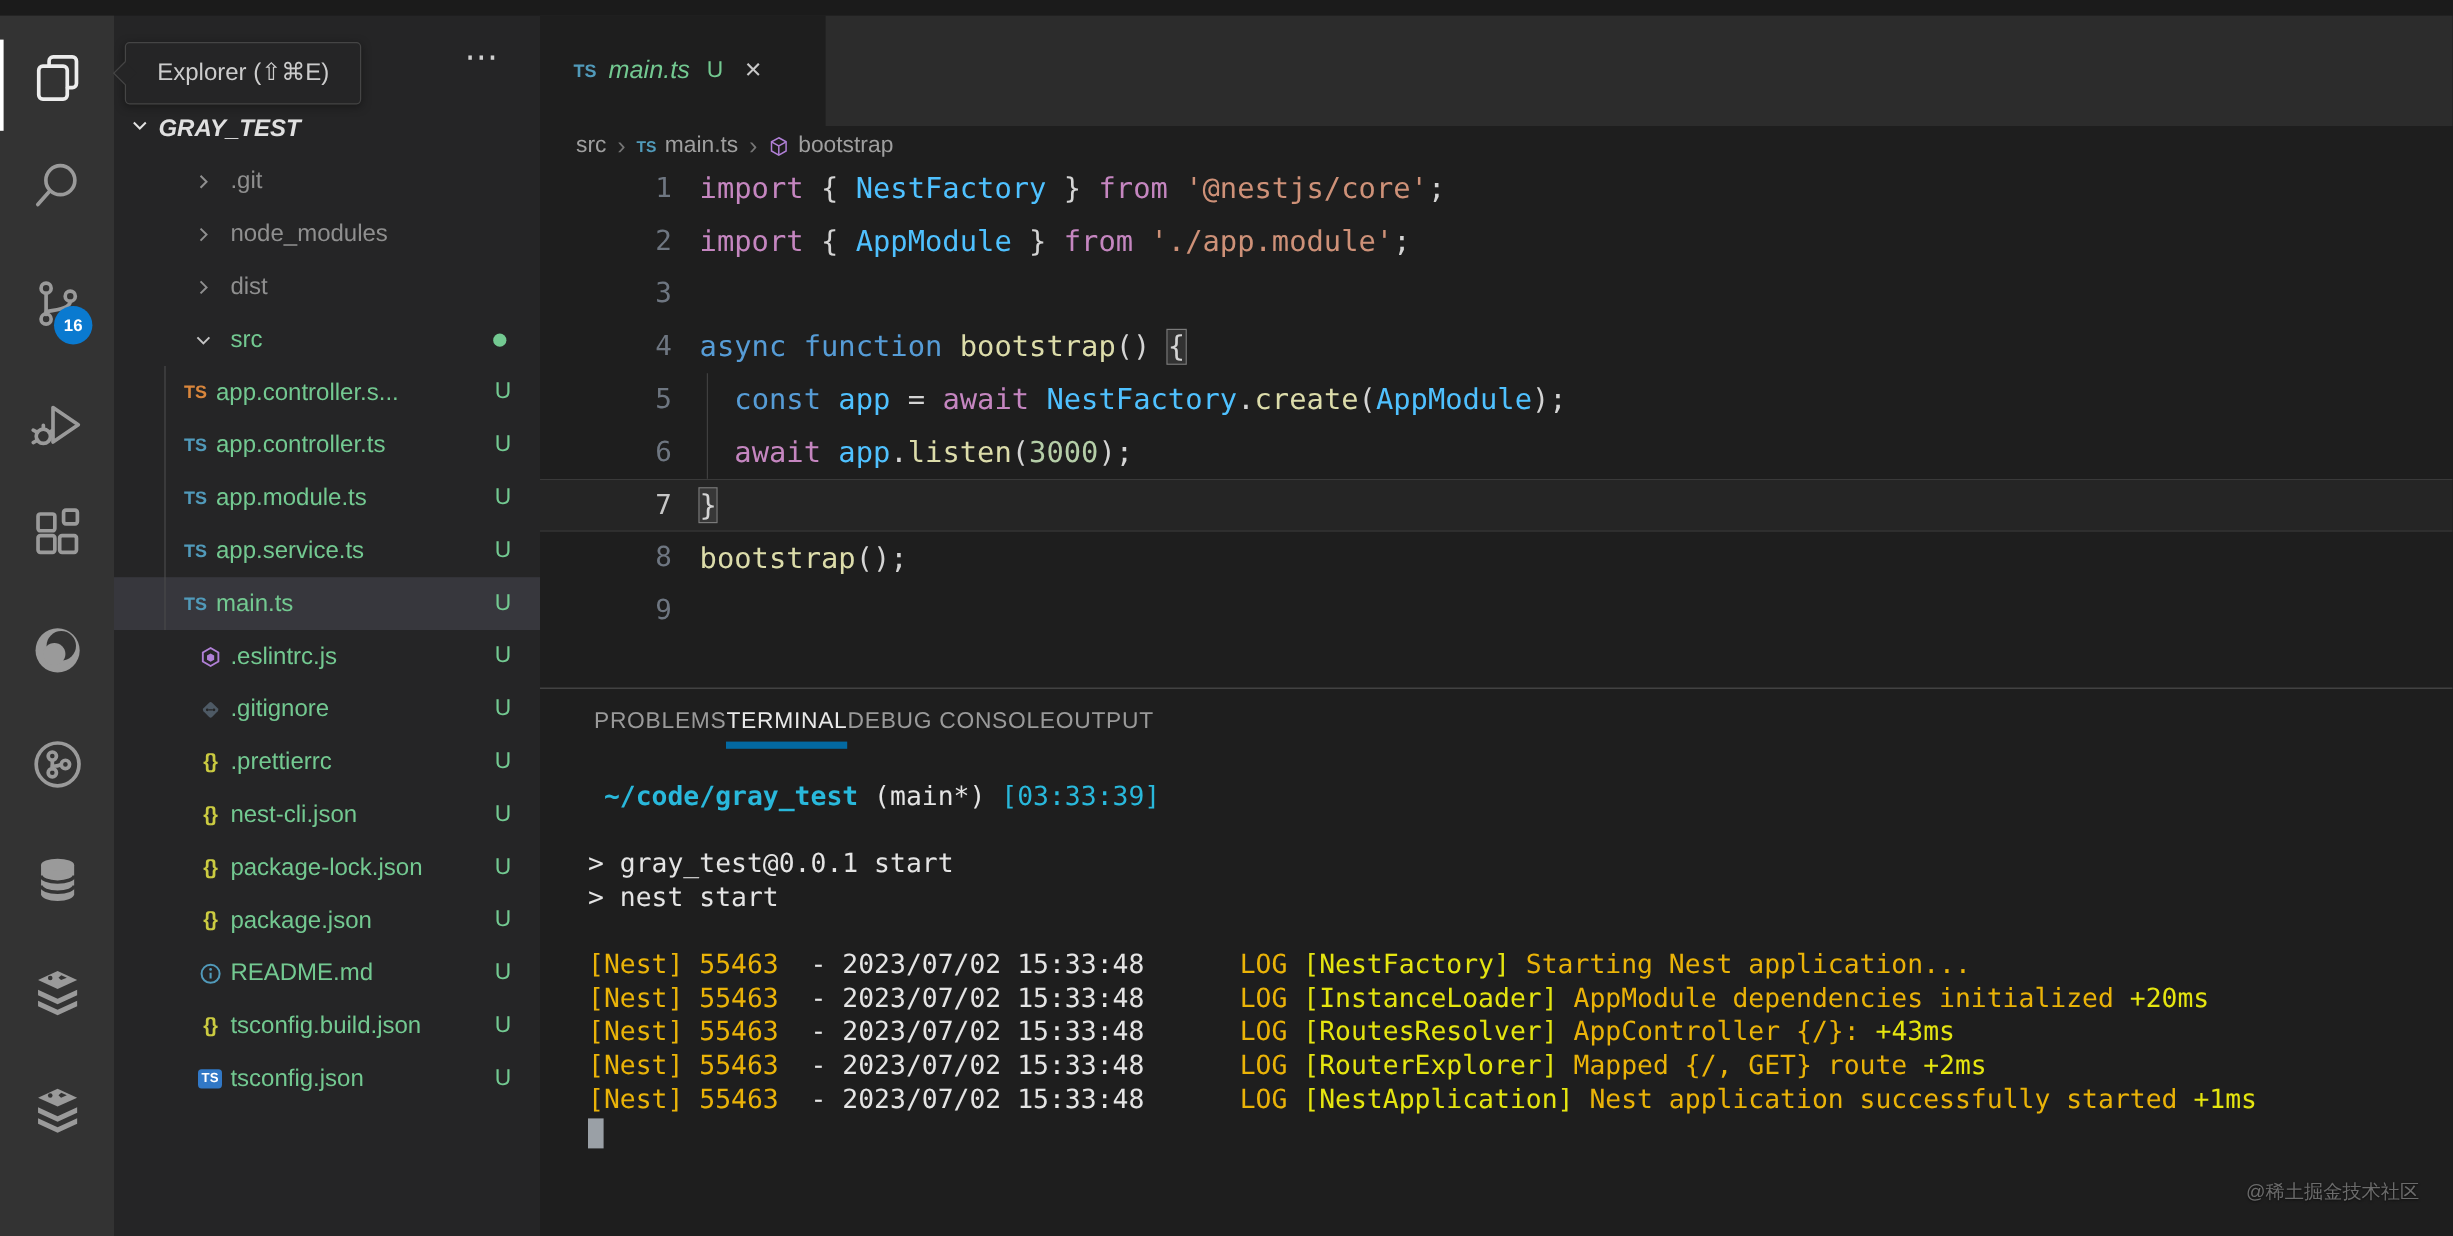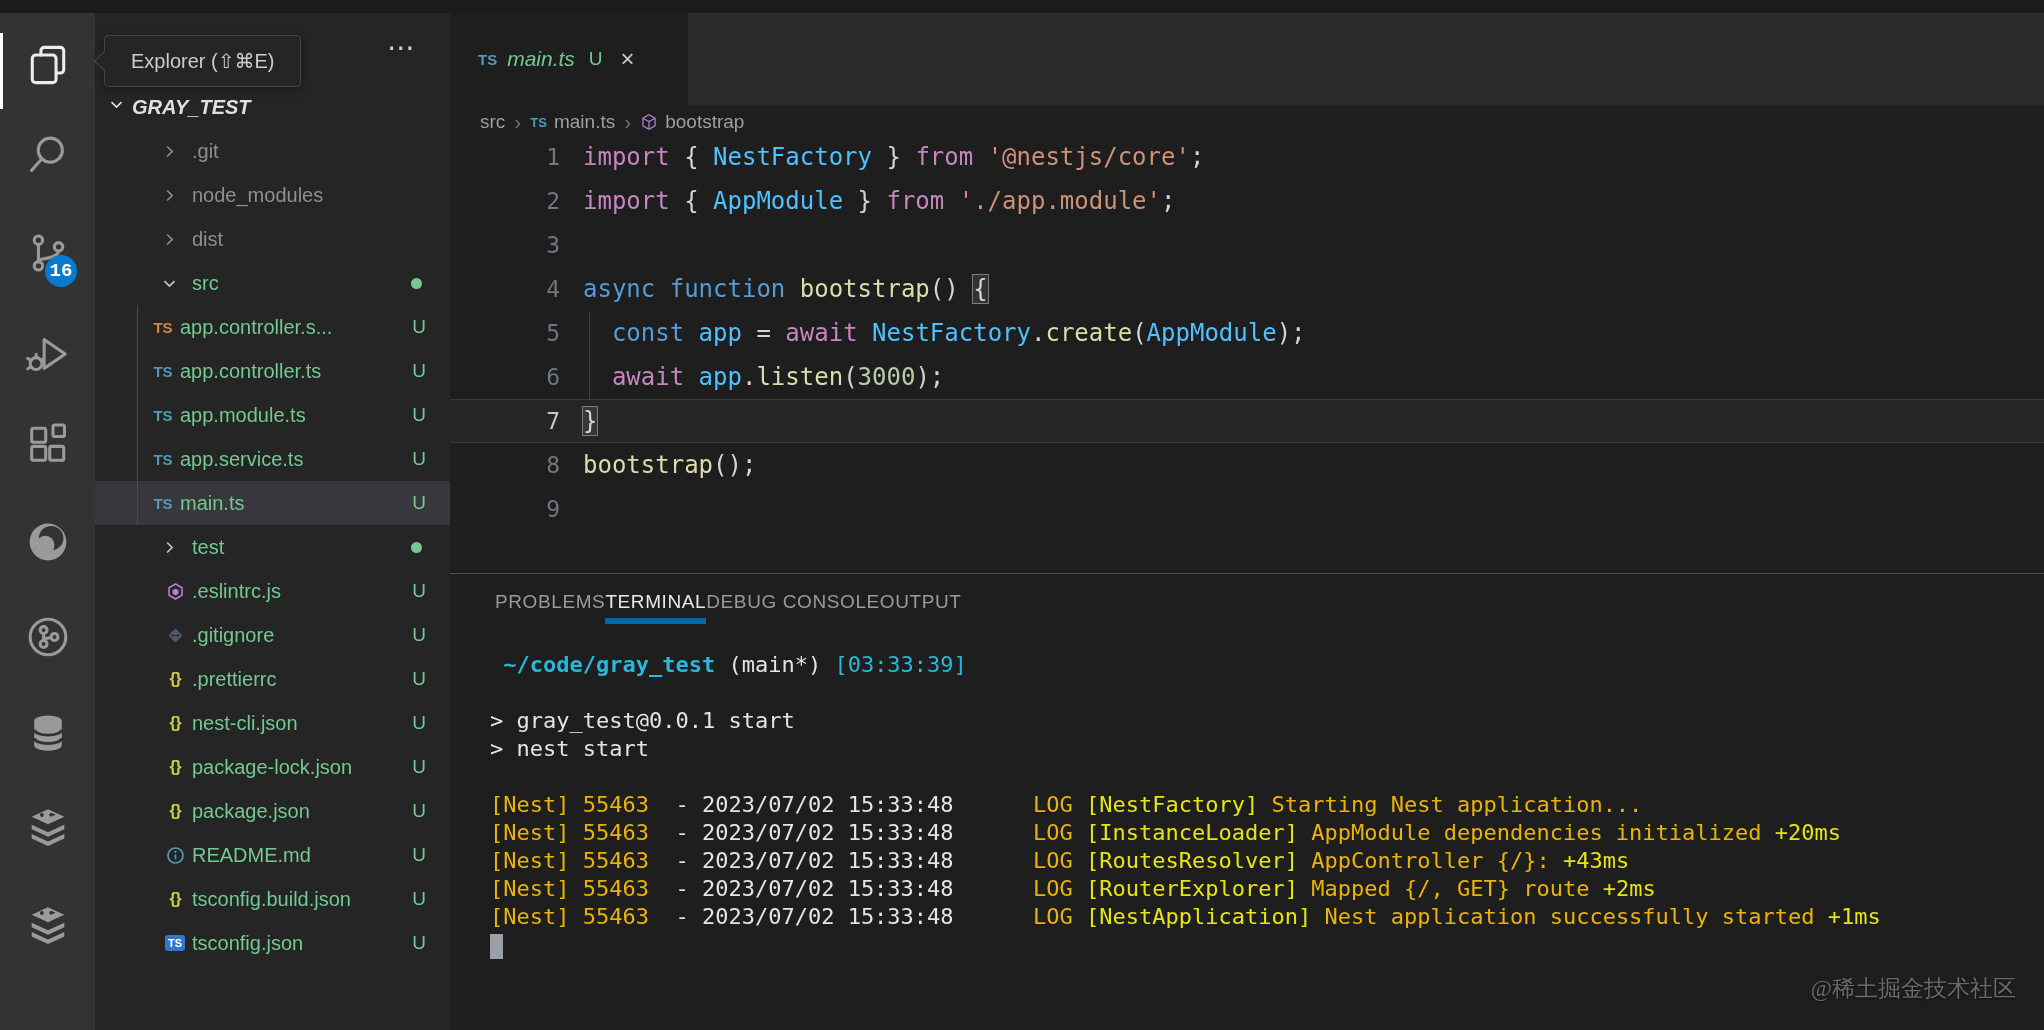--- a/index.html
+++ b/index.html
@@ -8,21 +8,21 @@
   #app { position:relative; width:2044px; height:1030px; overflow:hidden; background:#1e1e1e; }
 
   
   .top-strip { position:absolute; left:0; top:0; width:100%; height:13px; background:#1b1b1b; }
 
   
   .activitybar { position:absolute; left:0; top:13px; width:95px; bottom:0; background:#333333; }
   .ab-item { position:absolute; left:0; width:95px; height:48px; display:flex; align-items:center; justify-content:center; cursor:pointer; }
   .ab-item svg { width:46px; height:46px; }
   .ab-indicator { position:absolute; left:0; top:20px; width:3px; height:76px; background:#ffffff; }
-  .ab-badge { position:absolute; left:45px; top:26px; min-width:32px; height:32px; border-radius:16px; background:#0a7ad0; color:#fff; font-size:19px; font-weight:700; display:flex; align-items:center; justify-content:center;font-family:Liberation Mono, monospace; }
+  .ab-badge { position:absolute; left:45px; top:26px; min-width:32px; height:32px; border-radius:16px; background:#0a7ad0; color:#fff; font-size:14px; font-weight:700; display:flex; align-items:center; justify-content:center; }
 
   
   .sidebar { position:absolute; left:95px; top:13px; width:355px; bottom:0; background:#252526; }
   .sb-more { position:absolute; left:292px; top:18px; color:#d0d0d0; font-size:28px; letter-spacing:1px; cursor:pointer; }
   .tooltip { position:absolute; left:9px; top:22px; height:52px; padding:0 26px; background:#252526; border:1px solid #454545; border-radius:4px; color:#cccccc; font-size:20px; line-height:50px; z-index:30; box-shadow:0 2px 8px rgba(0,0,0,.35); white-space:nowrap; }
   .tooltip-arrow { position:absolute; left:-8px; top:18px; width:14px; height:14px; background:#252526; border-left:1px solid #454545; border-bottom:1px solid #454545; transform:rotate(45deg); }
   .tree-root { position:absolute; left:0; top:72px; width:100%; height:44px; display:flex; align-items:center; padding-left:12px; color:#e0e0e0; font-weight:700; font-size:20px; cursor:pointer;font-style:italic; }
   .tree-root .chev { margin-right:6px; }
   .tree { position:absolute; left:0; top:116px; width:100%; }
   .row { position:relative; height:44px; display:flex; align-items:center; padding-left:65px; font-size:20px; cursor:pointer; }
@@ -78,21 +78,21 @@
   .term { position:absolute; left:40px; top:77px; right:20px; font-family:"DejaVu Sans Mono","Liberation Mono",monospace; font-size:22px; }
   .tl { height:28px; line-height:28px; white-space:pre; }
   .t-cyb { color:#29b8db; font-weight:700; }
   .t-cy  { color:#29b8db; }
   .t-wh  { color:#e4e4e4; }
   .t-gnb { color:#23d18b; font-weight:700; }
   .t-gn  { color:#eab308; }
   .t-yl  { color:#e5e510; }
   .cursor-block { display:inline-block; width:13px; height:25px; background:#9aa0a6; vertical-align:middle; }
 
-  .watermark { position:absolute; right:28px; bottom:26px; color:#6b6b6b; font-size:23px; text-shadow:0 1px 2px rgba(0,0,0,.65);font-family:Liberation Serif, serif; }
+  .watermark { position:absolute; right:28px; bottom:26px; color:#6b6b6b; font-size:16px; text-shadow:0 1px 2px rgba(0,0,0,.65); }
 </style>
 </head>
 <body>
 
 <div id="app">
   <div class="top-strip"></div>
 
   <div class="activitybar">
     <div class="ab-indicator"></div>
     <div id="ab-items">
@@ -245,29 +245,20 @@
         </div>
         <div class="row green child">
           <span class="fico tsb">TS</span>
           <span class="label">app.service.ts</span>
           <span class="badge-u">U</span>
         </div>
         <div class="row green child selected">
           <span class="fico tsb">TS</span>
           <span class="label">main.ts</span>
           <span class="badge-u">U</span>
-        </div>
-        <div class="row green">
-          <span class="chev">
-            <svg viewBox="0 0 16 16" fill="none" stroke="currentColor" stroke-width="1.4">
-              <path d="M6 3.8l4.2 4.2L6 12.2"></path>
-            </svg>
-          </span>
-          <span class="label">test</span>
-          <span class="badge-dot"></span>
         </div>
         <div class="row green">
           <span class="fico">
             <svg viewBox="0 0 24 24">
               <path d="M12 3.4l7.4 4.3v8.6L12 20.6l-7.4-4.3V7.7z" fill="none" stroke="#b180d7" stroke-width="1.8"></path>
               <path d="M12 8.6l3.4 2v3.9l-3.4 2-3.4-2v-3.9z" fill="#b180d7"></path>
             </svg>
           </span>
           <span class="label">.eslintrc.js</span>
           <span class="badge-u">U</span>

